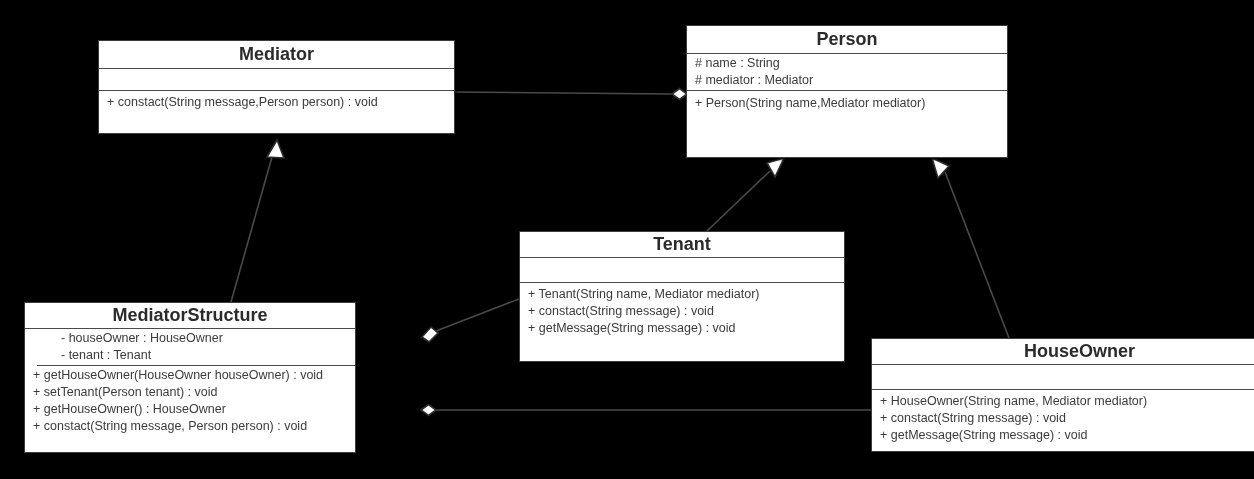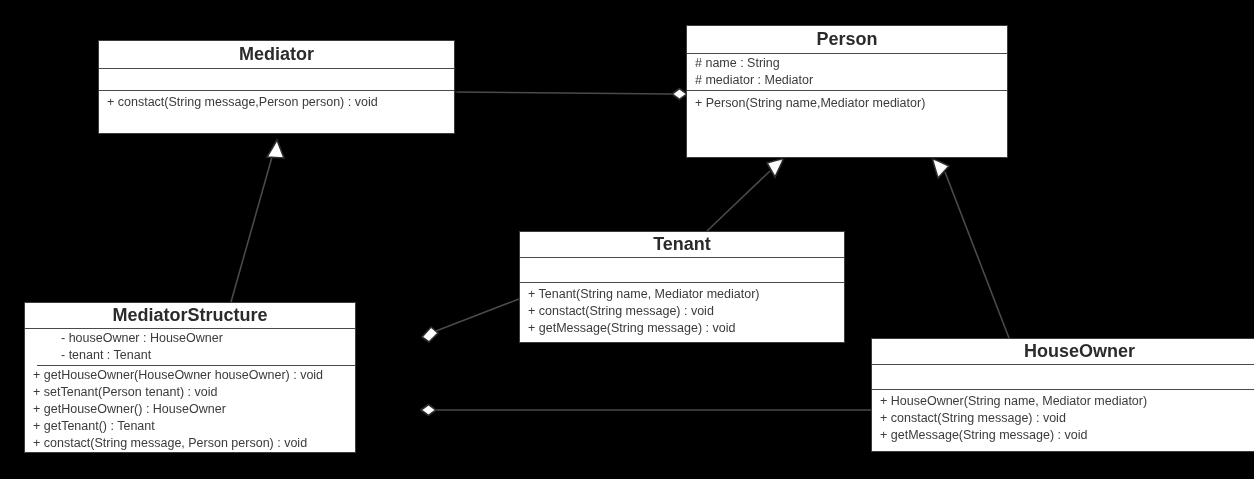--- a/index.html
+++ b/index.html
@@ -113,41 +113,40 @@
     <div class="cls-name">Person</div>
     <div class="cls-attrs" style="padding:1px 0 1px 0;">
       <div class="member"># name : String</div>
       <div class="member"># mediator : Mediator</div>
     </div>
     <div class="cls-ops" style="padding:4px 0 0 0;">
       <div class="member">+ Person(String name,Mediator mediator)</div>
     </div>
   </div>
 
-  <div class="uml-class" style="left:519px; top:231px; width:326px; height:112px;">
+  <div class="uml-class" style="left:519px; top:231px; width:326px; height:131px;">
     <div class="cls-name" style="padding:5px 4px;">Tenant</div>
     <div class="cls-attrs empty-compartment" style="height:25px;"></div>
     <div class="cls-ops">
       <div class="member">+ Tenant(String name, Mediator mediator)</div>
       <div class="member">+ constact(String message) : void</div>
       <div class="member">+ getMessage(String message) : void</div>
     </div>
   </div>
 
   <div class="uml-class" style="left:24px; top:302px; width:332px; height:151px;">
     <div class="cls-name" style="padding:5px 4px;">MediatorStructure</div>
     <div class="cls-attrs" style="padding:1px 0 1px 16px;margin-left:12px;">
       <div class="member">- houseOwner : HouseOwner</div>
       <div class="member">- tenant : Tenant</div>
     </div>
     <div class="cls-ops" style="padding:1px 0 0 0;">
       <div class="member">+ getHouseOwner(HouseOwner houseOwner) : void</div>
       <div class="member">+ setTenant(Person tenant) : void</div>
       <div class="member">+ getHouseOwner() : HouseOwner</div>
-      <div class="member">+ getTenant() : Tenant</div>
       <div class="member">+ constact(String message, Person person) : void</div>
     </div>
   </div>
 
   <div class="uml-class" style="left:871px; top:338px; width:417px; height:114px;">
     <div class="cls-name" style="padding:5px 4px;">HouseOwner</div>
     <div class="cls-attrs empty-compartment" style="height:25px;"></div>
     <div class="cls-ops">
       <div class="member">+ HouseOwner(String name, Mediator mediator)</div>
       <div class="member">+ constact(String message) : void</div>

